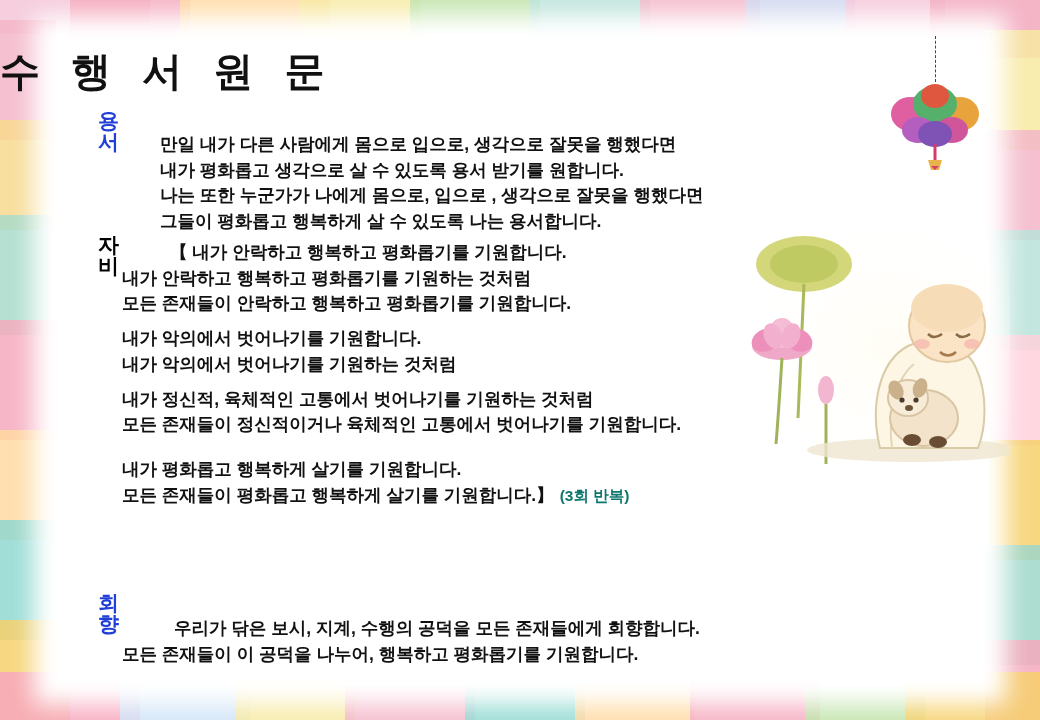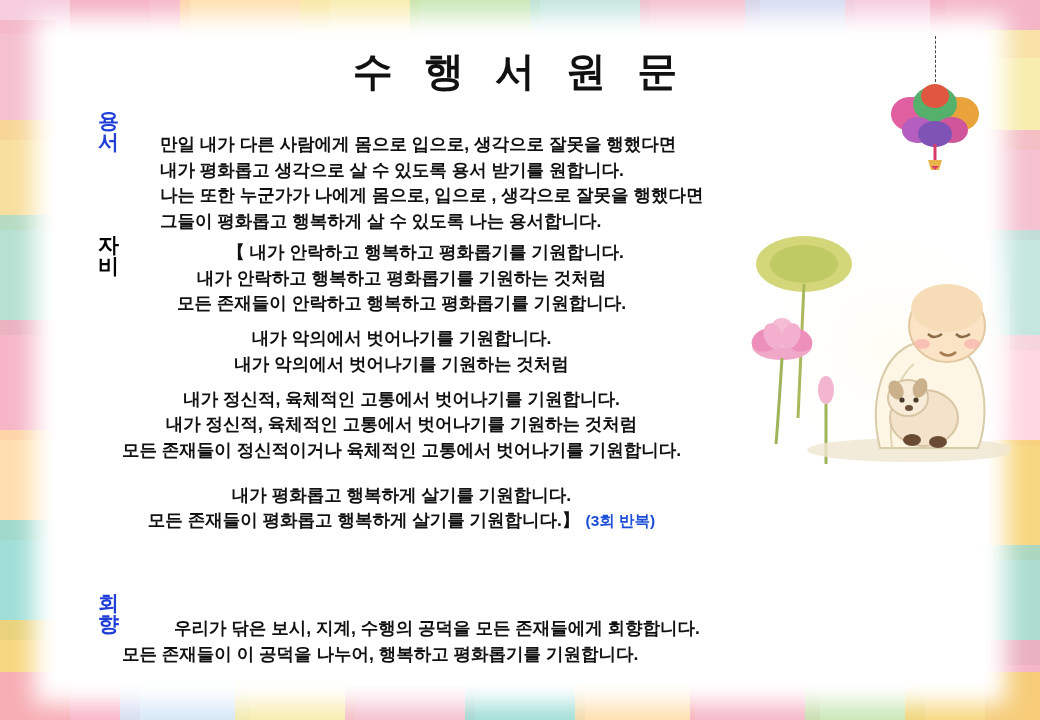--- a/index.html
+++ b/index.html
@@ -43,21 +43,21 @@
     left: 0;
     top: 0;
     width: 1040px;
     height: 720px;
   }
   .title {
     position: absolute;
     left: 0;
     top: 44px;
     width: 1040px;
-    text-align: center;
+    text-align: left;
     font-size: 40px;
     font-weight: bold;
     letter-spacing: 10px;
     color: #111111;
   }
 
   .section {
     position: absolute;
   }
   .sec-head {
@@ -73,21 +73,21 @@
     position: absolute;
     font-size: 17.5px;
     font-weight: bold;
     color: #111111;
     line-height: 1.47;
     white-space: nowrap;
   }
   .lines .para { margin-bottom: 9px; }
   .lines .para:last-child { margin-bottom: 0; margin-top: 19px; }
   .repeat-note {
-    color: #1d4ed8;
+    color: #0f766e;
     font-size: 15.5px;
     font-weight: bold;
     margin-left: 6px;
   }
 
   
   .lantern {
     position: absolute;
     left: 880px;
     top: 36px;
@@ -241,32 +241,31 @@
           <div>만일 내가 다른 사람에게 몸으로 입으로, 생각으로 잘못을 행했다면</div>
           <div>내가 평화롭고 생각으로 살 수 있도록 용서 받기를 원합니다.</div>
           <div>나는 또한 누군가가 나에게 몸으로, 입으로 , 생각으로 잘못을 행했다면</div>
           <div>그들이 평화롭고 행복하게 살 수 있도록 나는 용서합니다.</div>
         </div>
       </div>
     </div>
 
     <div class="section">
       <div class="sec-head red" style="left:98px; top:234px;">자비</div>
-      <div class="lines" style="left:170px; top:240px;text-align:center;">
+      <div class="lines" style="left:170px; top:240px;">
         <div class="para">
           <div>【 내가 안락하고 행복하고 평화롭기를 기원합니다.</div>
           <div style="margin-left:-48px">내가 안락하고 행복하고 평화롭기를 기원하는 것처럼</div>
           <div style="margin-left:-48px">모든 존재들이 안락하고 행복하고 평화롭기를 기원합니다.</div>
         </div>
         <div class="para" style="margin-left:-48px">
           <div>내가 악의에서 벗어나기를 기원합니다.</div>
           <div>내가 악의에서 벗어나기를 기원하는 것처럼</div>
         </div>
         <div class="para" style="margin-left:-48px">
-          <div>내가 정신적, 육체적인 고통에서 벗어나기를 기원합니다.</div>
           <div>내가 정신적, 육체적인 고통에서 벗어나기를 기원하는 것처럼</div>
           <div>모든 존재들이 정신적이거나 육체적인 고통에서 벗어나기를 기원합니다.</div>
         </div>
         <div class="para" style="margin-left:-48px">
           <div>내가 평화롭고 행복하게 살기를 기원합니다.</div>
           <div>
             <span>모든 존재들이 평화롭고 행복하게 살기를 기원합니다.】</span><span class="repeat-note">(3회 반복)</span>
           </div>
         </div>
       </div>

